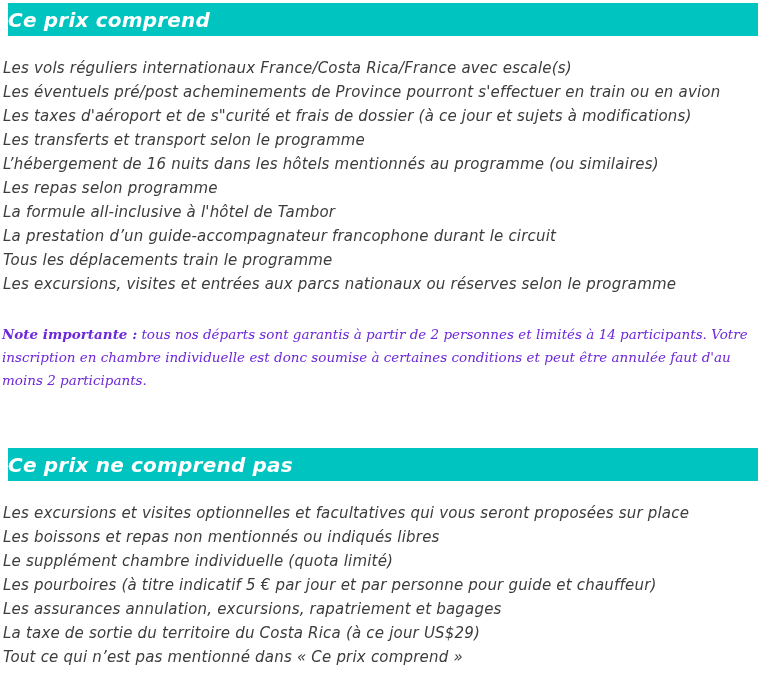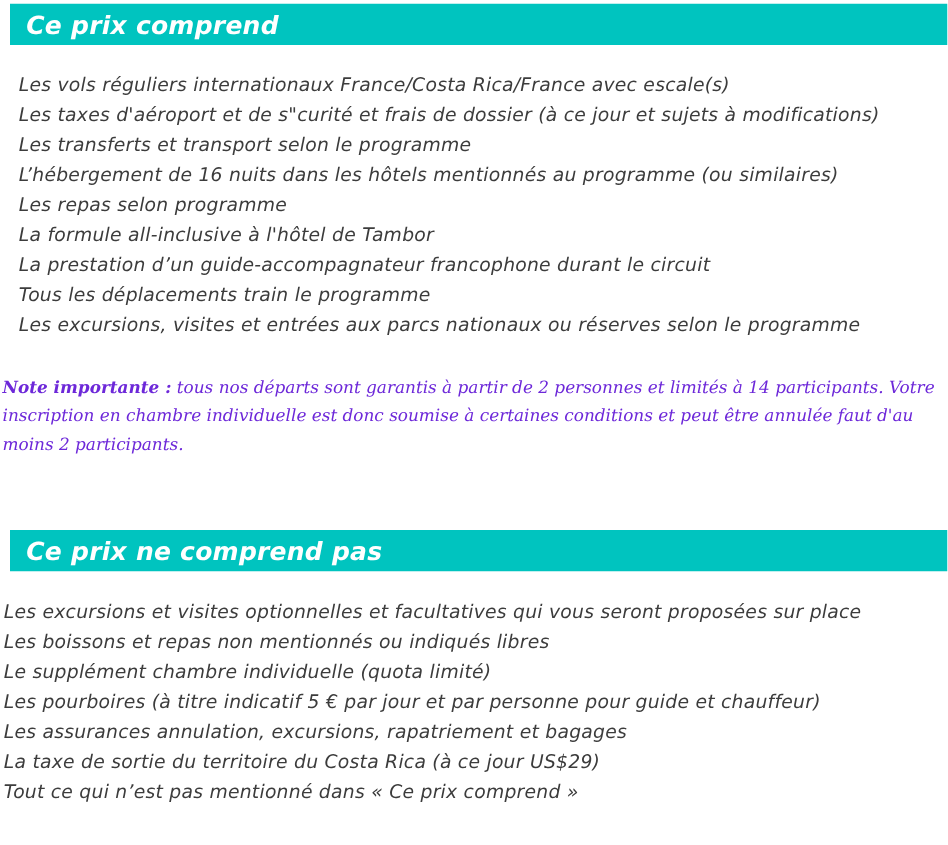--- a/index.html
+++ b/index.html
@@ -21,35 +21,34 @@
     display: flex;
     align-items: center;
   }
   #bar1 { margin-top: 3px; }
   #bar2 { margin-top: 56px; }
   .section-title {
     color: #ffffff;
     font-style: italic;
     font-weight: bold;
     font-size: 20px;
-    padding-left: 13px;
     letter-spacing: 0.2px;
     white-space: nowrap;
   }
   ul.plain-list {
     list-style: none;
     margin: 0;
     padding: 0 0 0 3px;
     font-style: italic;
     font-size: 15px;
     line-height: 24px;
     color: #3c3c3c;
     letter-spacing: 0.2px;
   }
-  #list1 { margin-top: 20px; margin-left: 12px; }
+  #list1 { margin-top: 20px; }
   #list2 { margin-top: 20px; }
   ul.plain-list li { white-space: nowrap; }
   .note {
     font-family: "DejaVu Serif", serif;
     font-style: italic;
     font-size: 13.5px;
     line-height: 23px;
     color: #6d28d9;
     margin: 27px 10px 0 2px;
   }
@@ -57,20 +56,21 @@
 </style>
 </head>
 <body>
 
 <div class="section-bar" id="bar1">
   <span class="section-title">Ce prix comprend</span>
 </div>
 
 <ul class="plain-list" id="list1">
     <li>Les vols réguliers internationaux France/Costa Rica/France avec escale(s)</li>
+    <li>Les éventuels pré/post acheminements de Province pourront s'effectuer en train ou en avion</li>
     <li>Les taxes d'aéroport et de s"curité et frais de dossier (à ce jour et sujets à modifications)</li>
     <li>Les transferts et transport selon le programme</li>
     <li>L’hébergement de 16 nuits dans les hôtels mentionnés au programme (ou similaires)</li>
     <li>Les repas selon programme</li>
     <li>La formule all-inclusive à l'hôtel de Tambor</li>
     <li>La prestation d’un guide-accompagnateur francophone durant le circuit</li>
     <li>Tous les déplacements train le programme</li>
     <li>Les excursions, visites et entrées aux parcs nationaux ou réserves selon le programme</li>
   </ul>
 

